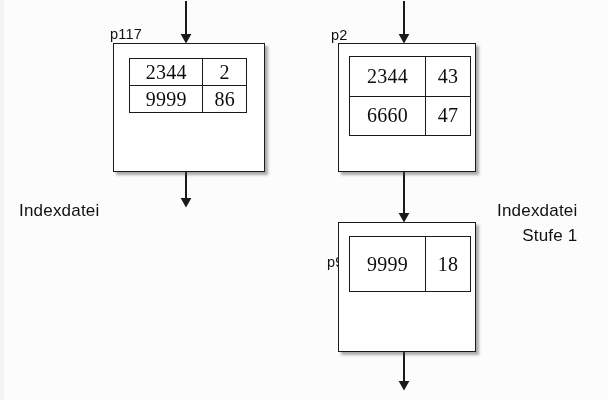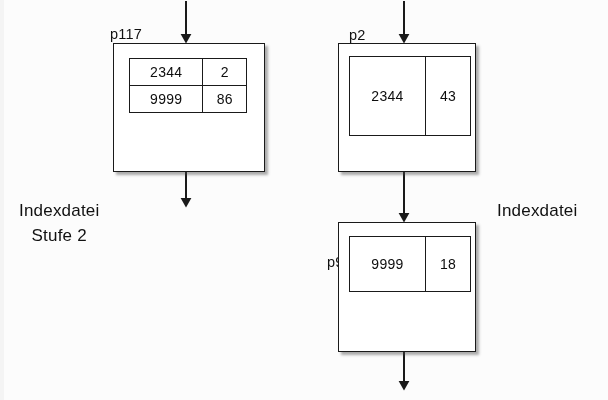--- a/index.html
+++ b/index.html
@@ -49,35 +49,35 @@
   
   .entry-table {
     position: absolute;
     border-collapse: collapse;
     background: #ffffff;
     table-layout: fixed;
   }
   .entry-table td {
     border: 1.4px solid #1a1a1a;
     text-align: center;
-    font-size: 14px;
+    font-size: 20px;
     color: #0d0d0d;
     padding: 0;
-    font-family: Liberation Sans, sans-serif;
+    font-family: Liberation Serif, serif;
     letter-spacing: 0.3px;
   }
   .entry-table td.key-cell  { width: 63%; }
   .entry-table td.ptr-cell  { width: 37%; }
 
   
   .side-caption {
     position: absolute;
     font-size: 17px;
     color: #111111;
-    text-align: center;
+    text-align: right;
     line-height: 1.45;
     white-space: nowrap;
     letter-spacing: 0.2px;
   }
 
   
   #arrow-layer {
     position: absolute;
     left: 0; top: 0;
     width: 608px; height: 400px;
@@ -130,29 +130,33 @@
           <td class="ptr-cell">2</td>
         </tr>
         <tr>
           <td class="key-cell">9999</td>
           <td class="ptr-cell">86</td>
         </tr>
       </tbody>
     </table>
   </div>
 
-  <div class="block-label" style="left:349px; top:27px;">p2</div>
+  <div class="block-label" style="left:331px; top:27px;">p2</div>
 
   <div class="page-block" id="block-p2" style="left:338px; top:43px; width:138px; height:129px;">
 
     <table class="entry-table" id="table-p2" style="left:10px; top:12px; width:122px; height:80px;">
       <tbody>
         <tr>
           <td class="key-cell">2344</td>
           <td class="ptr-cell">43</td>
+        </tr>
+        <tr>
+          <td class="key-cell">6660</td>
+          <td class="ptr-cell">47</td>
         </tr>
       </tbody>
     </table>
   </div>
 
   <div class="block-label" style="left:327px; top:206px;margin-top:48px;">p97</div>
 
   <div class="page-block" id="block-p97" style="left:338px; top:222px; width:138px; height:130px;">
 
     <table class="entry-table" id="table-p97" style="left:10px; top:13px; width:122px; height:56px;">
@@ -160,20 +164,20 @@
         <tr>
           <td class="key-cell">9999</td>
           <td class="ptr-cell">18</td>
         </tr>
       </tbody>
     </table>
   </div>
 
   <div class="side-caption" id="caption-left" style="left:19px; top:199px;">
     <div>Indexdatei</div>
-    <div>Stufe 2</div>
   </div>
 
   <div class="side-caption" id="caption-right" style="left:497px; top:199px;">
     <div>Indexdatei</div>
+    <div>Stufe 1</div>
   </div>
 
 </div>
 
 </body></html>

